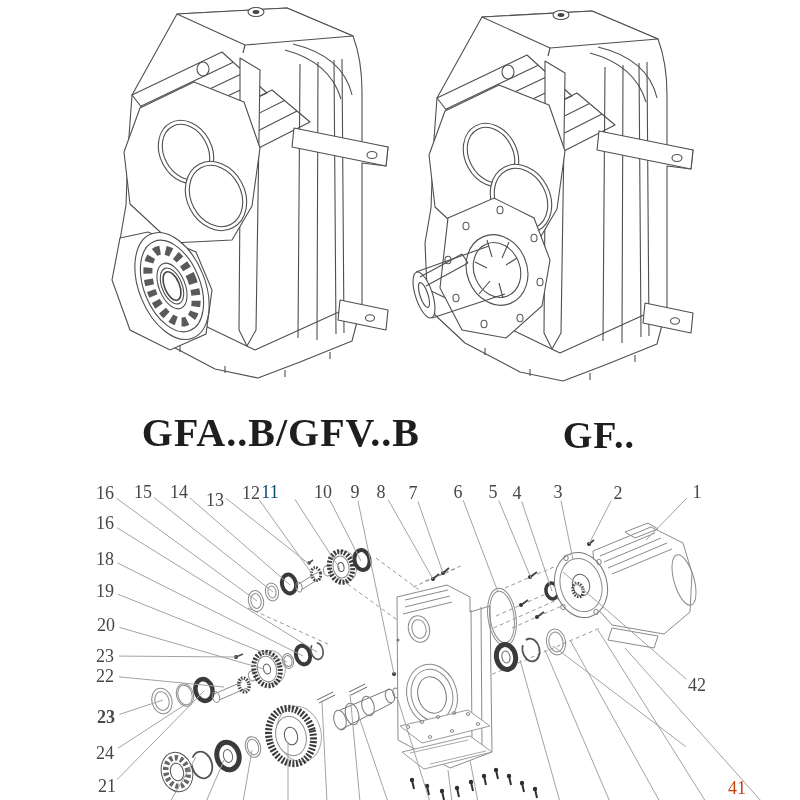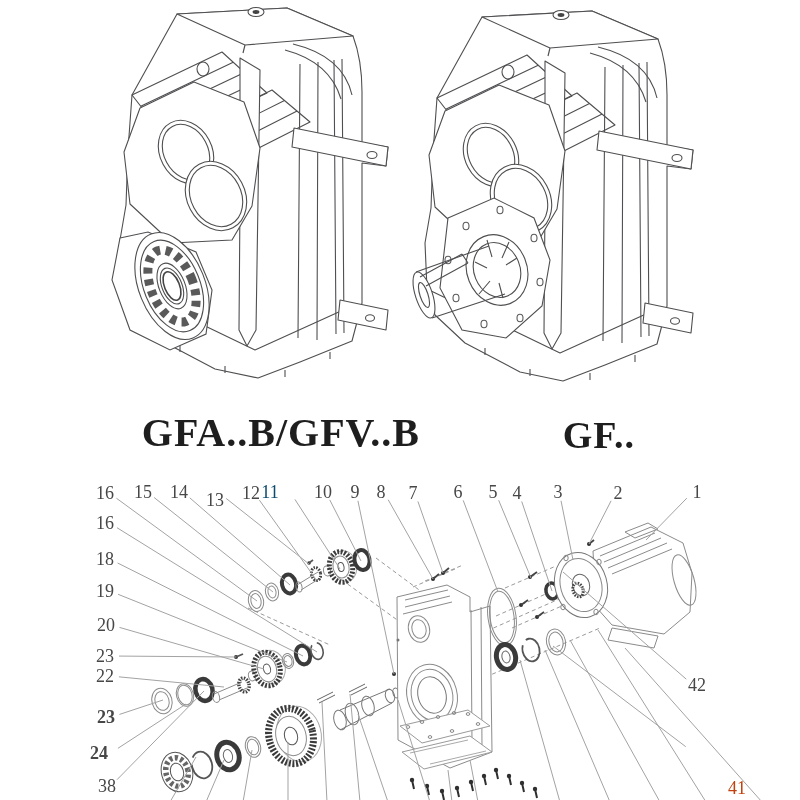--- a/index.html
+++ b/index.html
@@ -344,18 +344,18 @@
       <span class="callout" data-name="callout-number-14" style="left: 179px; top: 492px; color: rgb(71, 71, 71);">14</span>
       <span class="callout" data-name="callout-number-15" style="left: 143px; top: 492px; color: rgb(71, 71, 71);">15</span>
       <span class="callout" data-name="callout-number-16" style="left: 105px; top: 493px; color: rgb(71, 71, 71);">16</span>
       <span class="callout" data-name="callout-number-17" style="left: 105px; top: 523px; color: rgb(71, 71, 71);">16</span>
       <span class="callout" data-name="callout-number-18" style="left: 105px; top: 559px; color: rgb(71, 71, 71);">18</span>
       <span class="callout" data-name="callout-number-19" style="left: 105px; top: 591px; color: rgb(71, 71, 71);">19</span>
       <span class="callout" data-name="callout-number-20" style="left: 106px; top: 625px; color: rgb(71, 71, 71);">20</span>
       <span class="callout" data-name="callout-number-21" style="left: 105px; top: 656px; color: rgb(71, 71, 71);">23</span>
       <span class="callout" data-name="callout-number-22" style="left: 105px; top: 676px; color: rgb(71, 71, 71);">22</span>
       <span class="callout" data-name="callout-number-23" style="left: 106px; top: 717px; color: rgb(71, 71, 71); font-weight: bold;">23</span>
-      <span class="callout" data-name="callout-number-24" style="left: 99px; top: 753px; color: rgb(71, 71, 71); font-weight: bold;">24</span>
-      <span class="callout" data-name="callout-number-25" style="left: 107px; top: 786px; color: rgb(71, 71, 71);">38</span>
+      <span class="callout" data-name="callout-number-24" style="left: 105px; top: 753px; color: rgb(71, 71, 71);">24</span>
+      <span class="callout" data-name="callout-number-25" style="left: 107px; top: 786px; color: rgb(71, 71, 71);">21</span>
       <span class="callout" data-name="callout-number-42" style="left: 697px; top: 685px; color: rgb(71, 71, 71);">42</span>
       <span class="callout" data-name="callout-number-41" style="left: 697px; top: 788px; color: #c2410c; margin-left: 40px;">41</span>
     </div>
 </div>
 
 </body></html>

